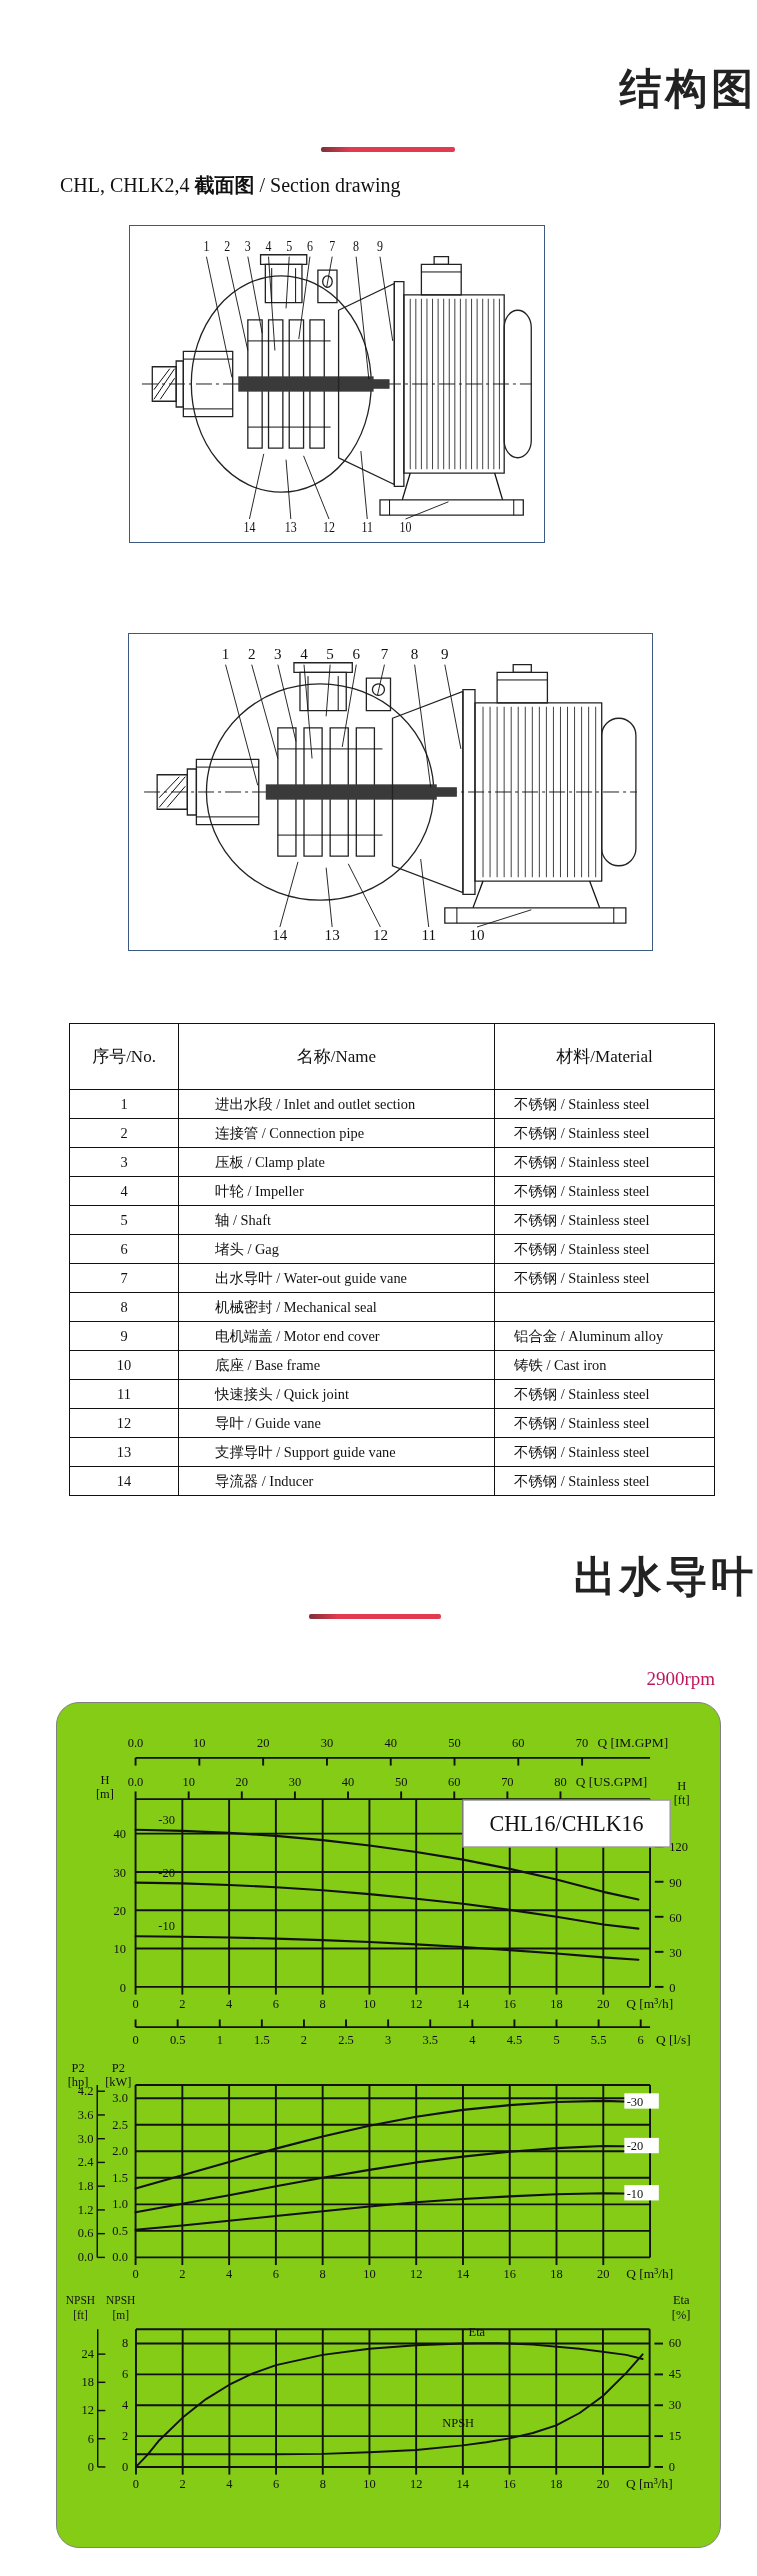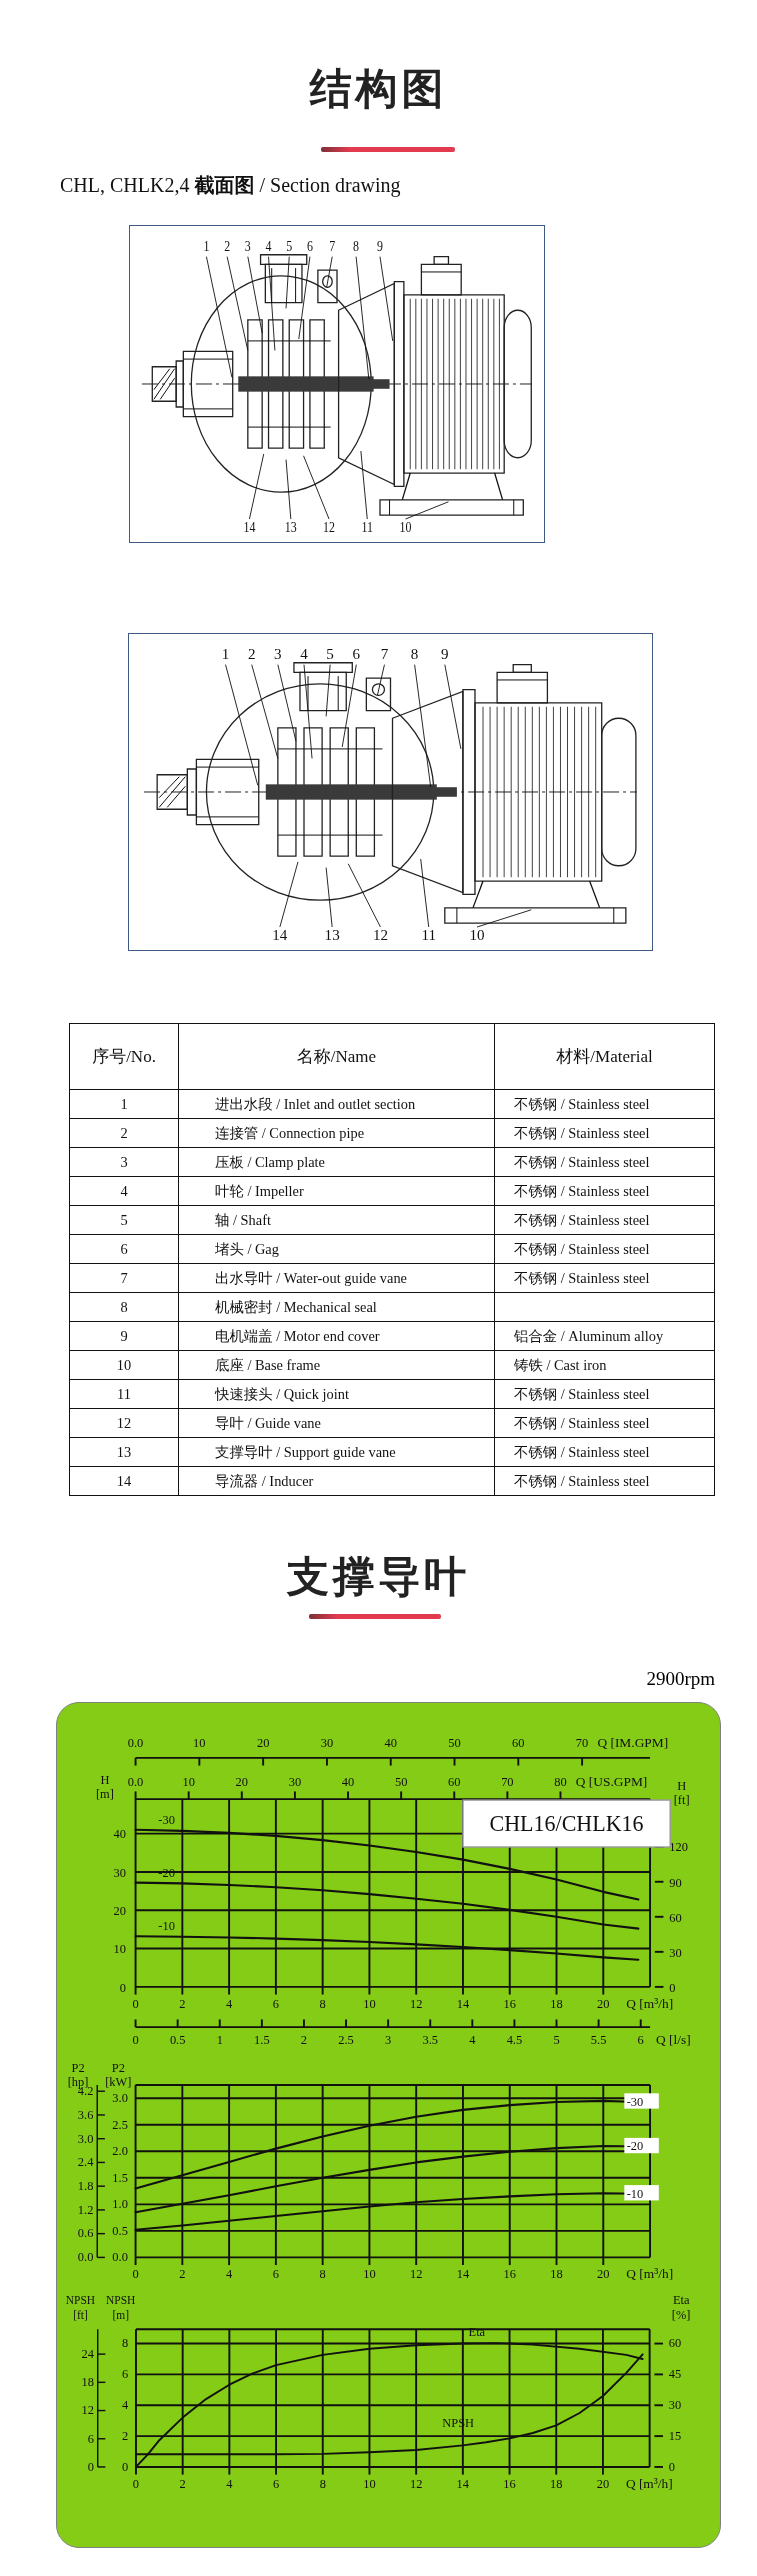--- a/index.html
+++ b/index.html
@@ -1,36 +1,36 @@
 <!DOCTYPE html>
 <html><head>
 <meta charset="utf-8">
 <style>
   html,body{margin:0;padding:0;background:#fff;}
   .page{position:relative;width:757px;height:2576px;background:#ffffff;overflow:hidden;
         font-family:"Liberation Serif",serif;color:#111;}
-  .big-title{position:absolute;left:0;width:757px;text-align:center;margin:0;
+  .big-title{position:absolute;left:0;width:757px;text-align:right;margin:0;
              font-family:"Liberation Sans",sans-serif;font-weight:bold;font-size:42px;color:#222;
              letter-spacing:3.8px;}
   .red-underline{position:absolute;height:4.8px;border-radius:1.9px;
                  background:linear-gradient(90deg,#7e3038 0%,#e23b50 22%,#e23b50 100%);}
   .sec-heading{position:absolute;font-size:20px;color:#111;white-space:nowrap;}
   .sec-heading .cjk{font-weight:bold;}
   .draw-box{position:absolute;border:1.9px solid #3c5a82;background:#fff;}
   .draw-box svg{display:block;width:100%;height:100%;}
   .mat-table{position:absolute;border-collapse:collapse;table-layout:fixed;
              font-size:14.4px;color:#111;}
   .mat-table th,.mat-table td{border:1px solid #111;padding:0 3.8px;overflow:hidden;white-space:nowrap;}
   .mat-table thead th{height:65px;font-weight:normal;font-size:17px;text-align:center;}
   .mat-table td{height:28px;}
   .mat-table td.c-no{text-align:center;}
   .mat-table td.c-name{padding-left:36px;}
   .mat-table td.c-mat{padding-left:19px;}
   .mat-table{border:1.9px solid #111;}
-  .rpm-label{position:absolute;font-size:19px;color:#000000;}
+  .rpm-label{position:absolute;font-size:19px;color:#be185d;}
   .chart-box{position:absolute;border:1.9px solid #808080;border-radius:23px;background:#84cc16;}
   .chart-box svg{position:absolute;left:0;}
   svg text{font-family:"Liberation Serif",serif;fill:#111;}
   .pump-svg *{vector-effect:non-scaling-stroke;}
 </style>
 </head>
 <body>
 
 <div class="page">
 
@@ -297,21 +297,21 @@
           <td class="c-mat">不锈钢 / Stainless steel</td>
         </tr>
         <tr>
           <td class="c-no">14</td>
           <td class="c-name">导流器 / Inducer</td>
           <td class="c-mat">不锈钢 / Stainless steel</td>
         </tr>
       </tbody>
   </table>
 
-  <h1 class="big-title" style="top:1549px;">支撑导叶</h1>
+  <h1 class="big-title" style="top:1549px;">出水导叶</h1>
   <div class="red-underline" style="top:1614px;left:309px;width:132px;"></div>
 
   <div class="rpm-label" style="top:1668px;right:42px;">2900rpm</div>
 
   <div class="chart-box" style="left:56px;top:1702px;width:663px;height:844px;">
     <svg id="chart1" style="top:0;" width="663" height="357" viewBox="0 0 692 372">
         <line x1="82" y1="57" x2="619" y2="57" stroke="#111" stroke-width="2"></line>
         <line x1="82" y1="57" x2="82" y2="65" stroke="#111" stroke-width="2"></line>
         <text x="82" y="46" text-anchor="middle" font-size="13">0.0</text>
         <line x1="148.57945681818182" y1="57" x2="148.57945681818182" y2="65" stroke="#111" stroke-width="2"></line>

